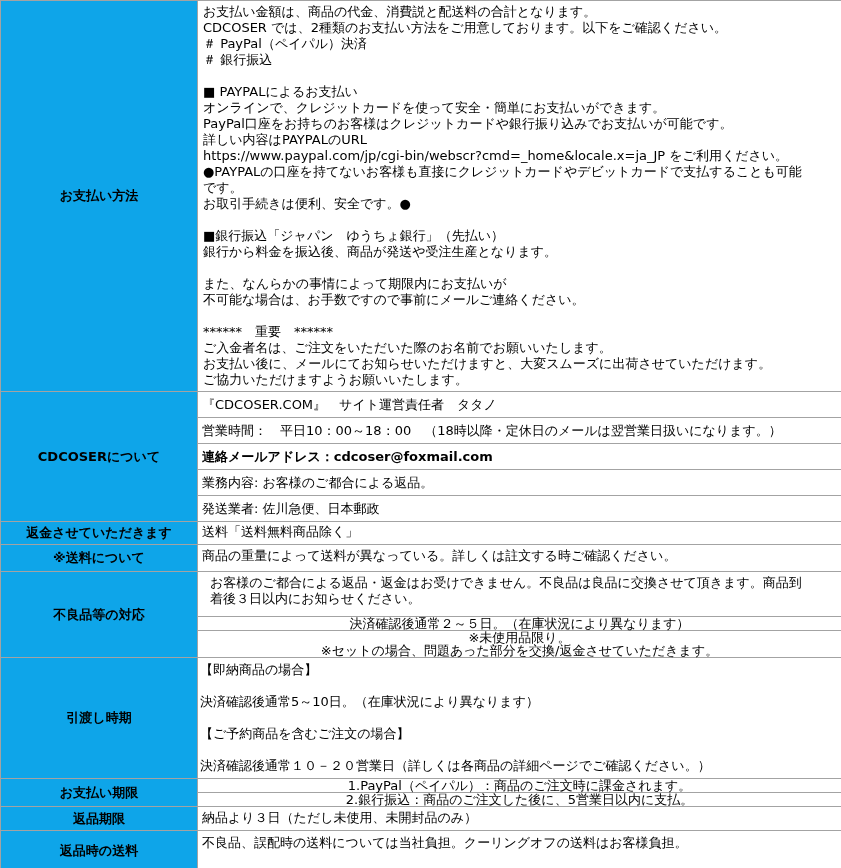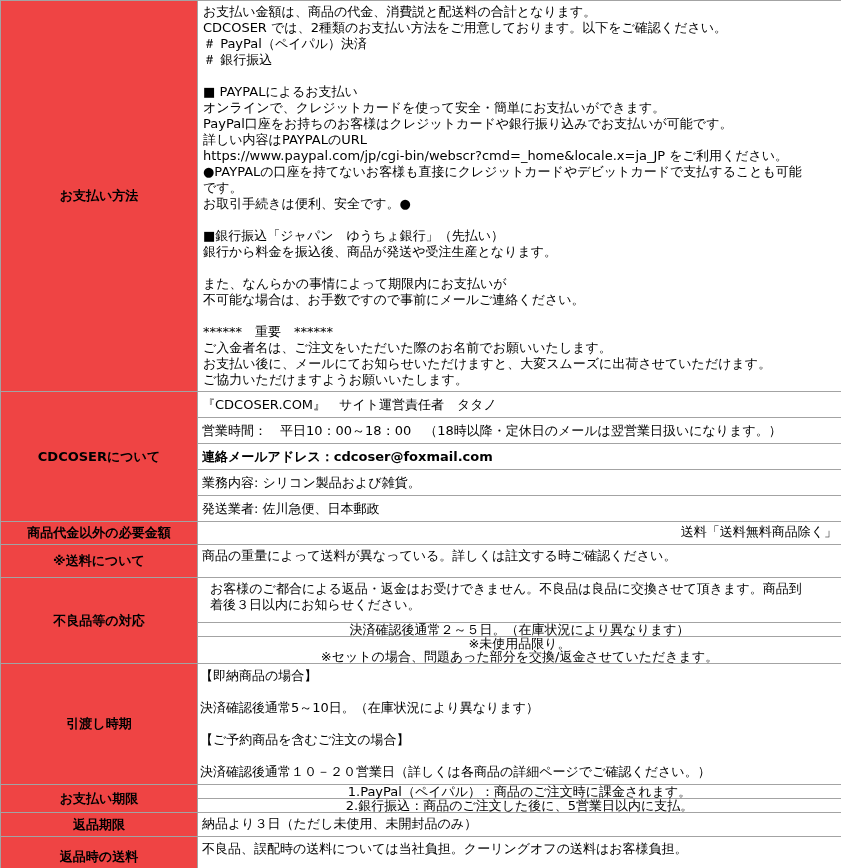--- a/index.html
+++ b/index.html
@@ -14,49 +14,49 @@
   table.info {
     width: 841px;
     border-collapse: collapse;
     table-layout: fixed;
     font-size: 13px;
   }
   col.c1 { width: 197px; }
   col.c2 { width: 644px; }
   th, td { border: 1px solid #a3a3a3; }
   th {
-    background: #ef4444;
+    background: #0ea5e9;
     font-weight: bold;
     text-align: center;
     vertical-align: middle;
     padding: 2px;
     font-size: 13px;
   }
   td {
     background: #ffffff;
     vertical-align: top;
     text-align: left;
     padding: 2px 4px;
     line-height: 15px;
     white-space: pre-wrap;
     word-break: break-all;
   }
   td.payment  { line-height: 16px; padding: 3px 5px; }
   td.about    { line-height: 16px; padding: 5px 4px 4px 4px; }
   td.bold     { font-weight: bold; }
-  td.oneline  { line-height: 16px; padding: 2px 4px; text-align: right; }
+  td.oneline  { line-height: 16px; padding: 2px 4px; }
   td.shipnote { line-height: 16px; padding: 3px 4px; }
   td.d1       { line-height: 16px; padding: 3px 12px; }
   td.tight    { line-height: 13px; padding: 0 4px; text-align: center; }
   td.delivery { line-height: 16px; padding: 4px 2px; }
   td.ret1     { line-height: 16px; padding: 3px 4px; margin-left: 38px; }
   td.ret2     { line-height: 16px; padding: 4px 4px; }
   tr.tr-about   { height: 26px; }
   tr.tr-extra   { height: 21px; }
-  tr.tr-ship    { height: 33px; }
+  tr.tr-ship    { height: 27px; }
   tr.tr-d1      { height: 45px; }
   tr.tr-d2      { height: 13px; }
   tr.tr-d3      { height: 26px; }
   tr.tr-pd      { height: 14px; padding-left: 40px; }
   tr.tr-rd      { height: 24px; }
   tr.tr-rs      { height: 40px; }
 </style>
 </head>
 <body>
 
@@ -99,28 +99,28 @@
       <th rowspan="5">CDCOSERについて</th>
       <td class="about">『CDCOSER.COM』　サイト運営責任者　タタノ</td>
     </tr>
     <tr class="tr-about">
       <td class="about">営業時間：　平日10：00～18：00　（18時以降・定休日のメールは翌営業日扱いになります。）</td>
     </tr>
     <tr class="tr-about">
       <td class="about bold">連絡メールアドレス：cdcoser@foxmail.com</td>
     </tr>
     <tr class="tr-about">
-      <td class="about">業務内容: シリコン製品および雑貨。</td>
+      <td class="about">業務内容: お客様のご都合による返品。</td>
     </tr>
     <tr class="tr-about">
       <td class="about">発送業者: 佐川急便、日本郵政</td>
     </tr>
 
     <tr class="tr-extra">
-      <th>商品代金以外の必要金額</th>
+      <th>返金させていただきます</th>
       <td class="oneline">送料「送料無料商品除く」</td>
     </tr>
 
     <tr class="tr-ship">
       <th>※送料について</th>
       <td class="shipnote">商品の重量によって送料が異なっている。詳しくは註文する時ご確認ください。</td>
     </tr>
 
     <tr class="tr-d1">
       <th rowspan="3">不良品等の対応</th>

